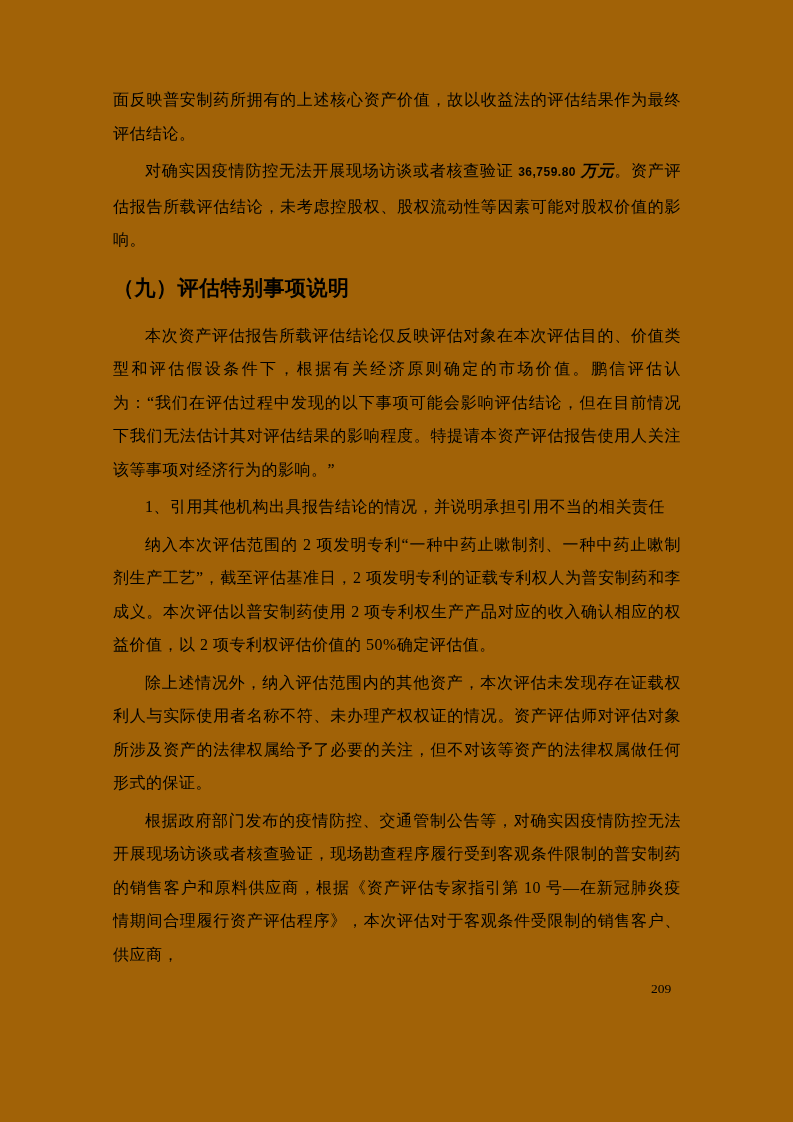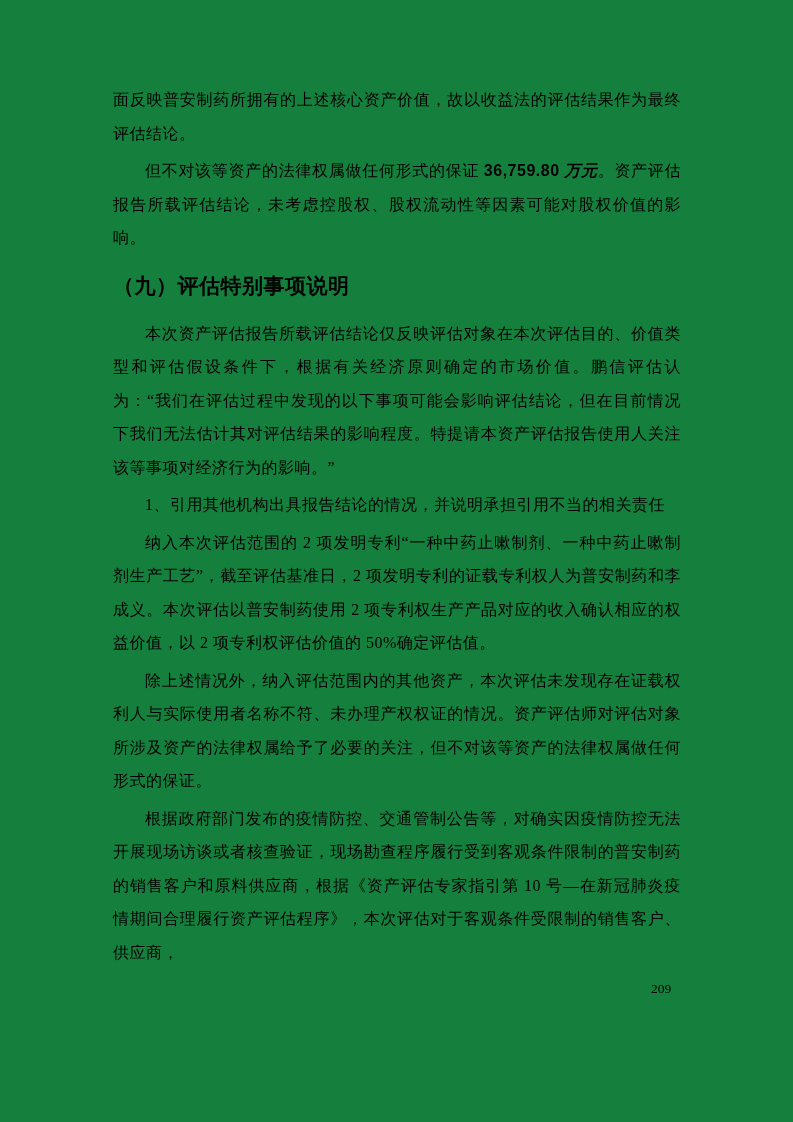--- a/index.html
+++ b/index.html
@@ -4,21 +4,21 @@
 <style>
   html, body {
     margin: 0;
     padding: 0;
     background: #ffffff;
   }
   .page {
     position: relative;
     width: 793px;
     height: 1122px;
-    background: #15803d;
+    background: #a16207;
     overflow: hidden;
     color: #000000;
     font-family: "Liberation Serif", "DejaVu Serif", serif;
   }
   .content {
     position: absolute;
     left: 113px;
     top: 83px;
     width: 568px;
   }
@@ -45,21 +45,21 @@
     margin: 16px 0 16px 0;
     font-family: "Liberation Sans", "DejaVu Sans", sans-serif;
     font-weight: bold;
     font-size: 21px;
     line-height: 30px;
     letter-spacing: 0.5px;
   }
   .bold-number {
     font-family: "Liberation Sans", "DejaVu Sans", sans-serif;
     font-weight: bold;
-    font-size: 16px;
+    font-size: 12px;
   }
   .bold-unit {
     font-weight: bold;
     font-style: italic;
   }
   .page-number {
     position: absolute;
     left: 651px;
     top: 981px;
     font-size: 13.5px;
@@ -68,21 +68,21 @@
   }
 </style>
 </head>
 <body>
 
 <div class="page">
   <div class="content">
 
     <p class="body-para no-indent">面反映普安制药所拥有的上述核心资产价值，故以收益法的评估结果作为最终评估结论。</p>
 
-    <p class="body-para"><span>但不对该等资产的法律权属做任何形式的保证 </span><span class="bold-number">36,759.80</span><span class="bold-unit"> 万元</span><span>。资产评估报告所载评估结论，未考虑控股权、股权流动性等因素可能对股权价值的影响。</span></p>
+    <p class="body-para"><span>对确实因疫情防控无法开展现场访谈或者核查验证 </span><span class="bold-number">36,759.80</span><span class="bold-unit"> 万元</span><span>。资产评估报告所载评估结论，未考虑控股权、股权流动性等因素可能对股权价值的影响。</span></p>
 
     <h2 class="section-heading">（九）评估特别事项说明</h2>
 
     <p class="body-para">本次资产评估报告所载评估结论仅反映评估对象在本次评估目的、价值类型和评估假设条件下，根据有关经济原则确定的市场价值。鹏信评估认为：“我们在评估过程中发现的以下事项可能会影响评估结论，但在目前情况下我们无法估计其对评估结果的影响程度。特提请本资产评估报告使用人关注该等事项对经济行为的影响。”</p>
 
     <p class="item-para">1、引用其他机构出具报告结论的情况，并说明承担引用不当的相关责任</p>
 
 
 
     <p class="body-para">纳入本次评估范围的 2 项发明专利“一种中药止嗽制剂、一种中药止嗽制剂生产工艺”，截至评估基准日，2 项发明专利的证载专利权人为普安制药和李成义。本次评估以普安制药使用 2 项专利权生产产品对应的收入确认相应的权益价值，以 2 项专利权评估价值的 50%确定评估值。</p>

